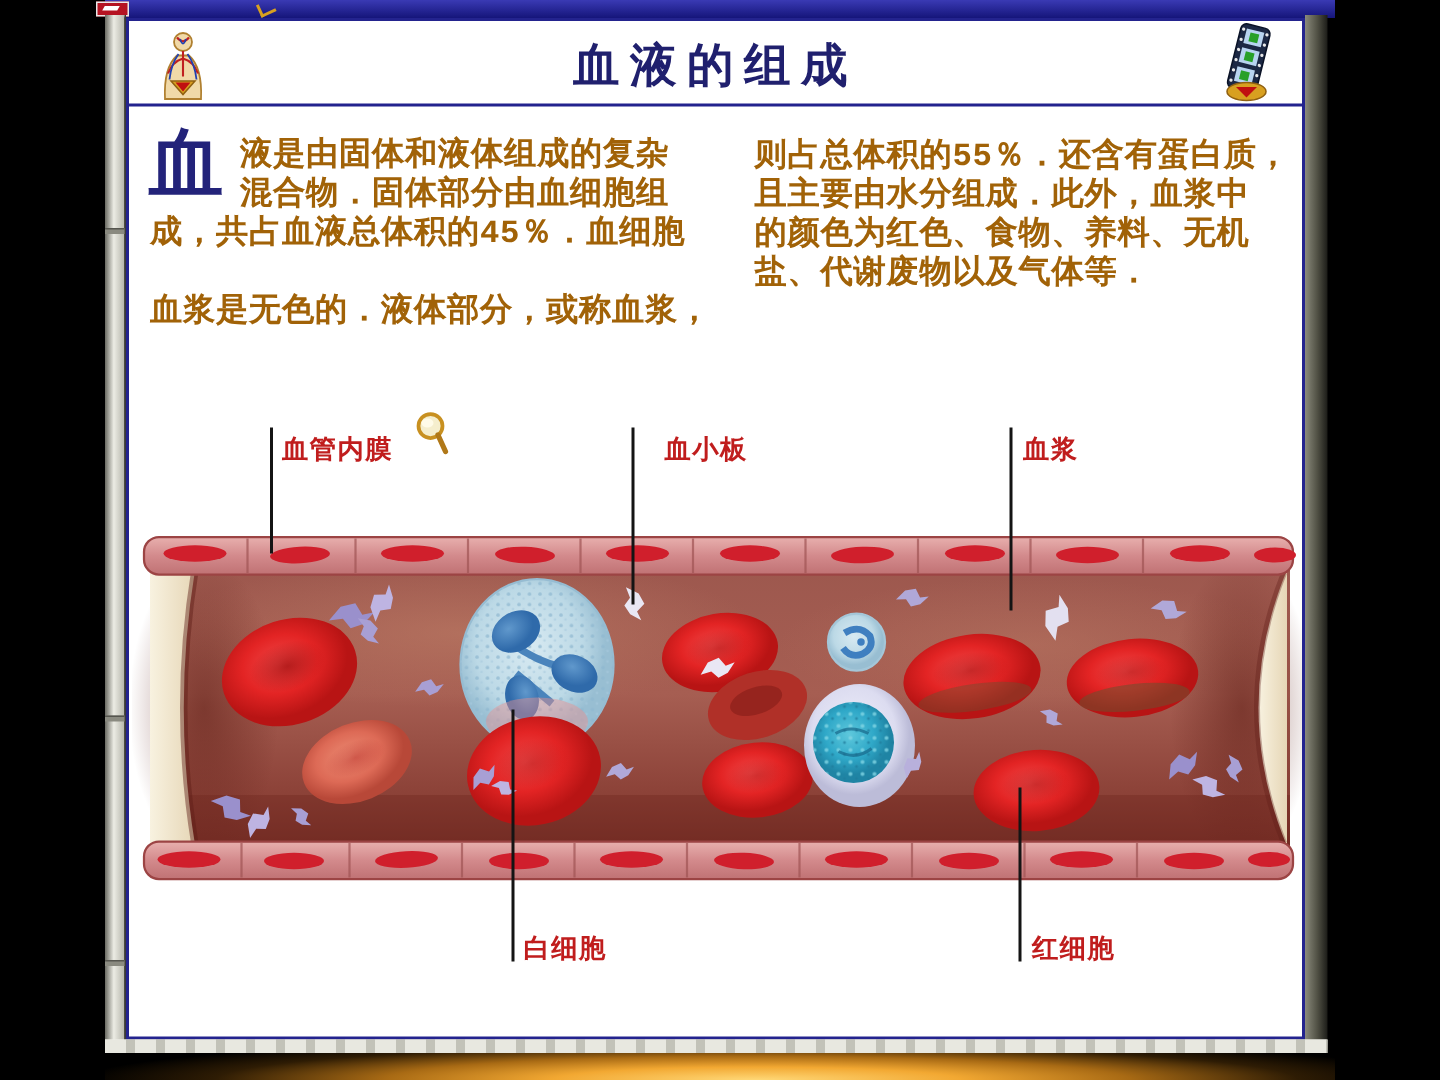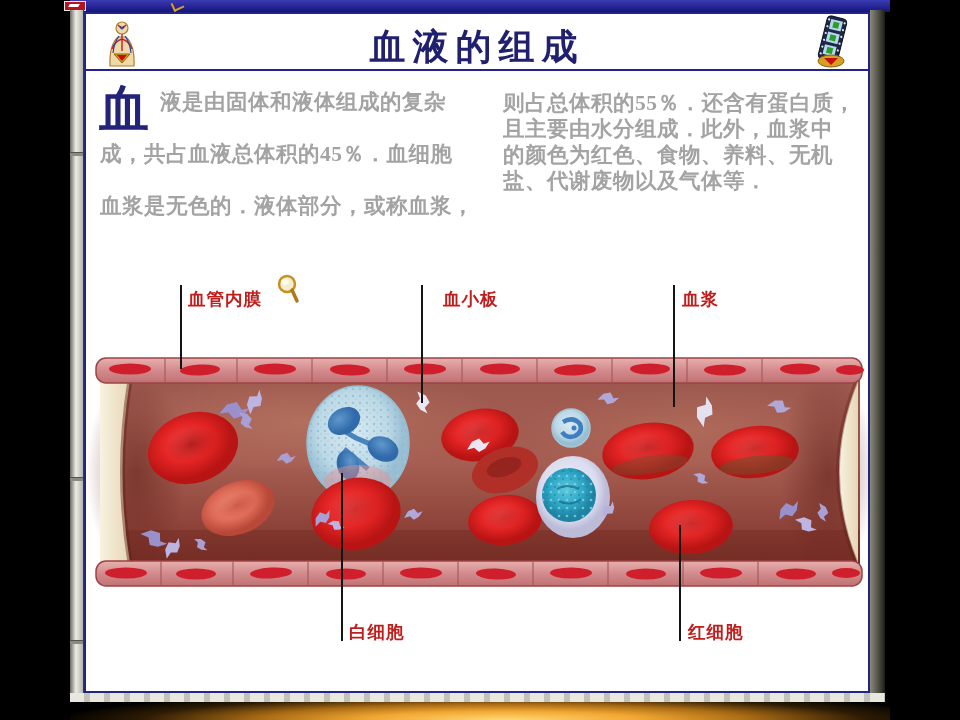--- a/index.html
+++ b/index.html
@@ -30,27 +30,27 @@
             background:repeating-linear-gradient(90deg,#e8e8e0 0 14px,#c2c2b8 14px 20px),
                        linear-gradient(#f4f4ee,#a8a8a0);}
   #gold-glow{left:70px;top:702px;width:820px;height:18px;
             background:radial-gradient(55% 160% at 53% 100%,
               #ffd877 0%,#f2a832 30%,#a86a14 55%,#2e1c04 80%,#000 100%);}
 
   
   #header{left:86px;top:14px;width:782px;height:55px;background:#fff;
           border-bottom:2px solid #23238e;}
   #page-title{left:0;right:0;top:9px;text-align:center;
-          font-size:36px;font-weight:bold;color:#20206e;letter-spacing:7px;}
+          font-size:31px;font-weight:bold;color:#20206e;letter-spacing:7px;}
   #human-icon{left:20px;top:7px;}
   #film-icon{right:16px;top:1px;}
 
   
-  .bodyline{font-size:21.5px;font-weight:bold;color:#a3a3a3;letter-spacing:0.5px;
-            white-space:nowrap;}
+  .bodyline{font-size:21.5px;font-weight:bold;color:#a16207;letter-spacing:0.5px;
+            white-space:nowrap;font-family:Liberation Mono, monospace;}
   #drop-cap{left:99px;top:84px;font-size:50px;line-height:50px;font-weight:bold;color:#23237a;}
   .lineL12{left:160px;}
   .lineL{left:100px;text-align:center;}
   .lineR{left:503px;}
 
   
   .dlabel{font-size:17.5px;font-weight:bold;color:#c01d1d;letter-spacing:1px;white-space:nowrap;}
   .lead-line{width:2px;background:#141414;}
 
   svg{display:block;}
@@ -110,20 +110,21 @@
           </g>
         </g>
         <ellipse cx="17" cy="46" rx="13" ry="6" fill="#d8a020" stroke="#906010" stroke-width="1"></ellipse>
         <path d="M10 43 L24 43 L17 50 Z" fill="#c01010"></path>
       </svg>
     </div>
   </div>
 
   <div class="abs" id="drop-cap">血</div>
   <div class="abs bodyline lineL12" style="top:87px">液是由固体和液体组成的复杂</div>
+  <div class="abs bodyline lineL12" style="top:113px">混合物．固体部分由血细胞组</div>
   <div class="abs bodyline lineL" style="top:139px">成，共占血液总体积的45％．血细胞</div>
   <div class="abs bodyline lineL" style="top:191px">血浆是无色的．液体部分，或称血浆，</div>
   <div class="abs bodyline lineR" style="top:88px">则占总体积的55％．还含有蛋白质，</div>
   <div class="abs bodyline lineR" style="top:114px">且主要由水分组成．此外，血浆中</div>
   <div class="abs bodyline lineR" style="top:140px">的颜色为红色、食物、养料、无机</div>
   <div class="abs bodyline lineR" style="top:166px">盐、代谢废物以及气体等．</div>
 
   <div class="abs" style="left:88px;top:352px">
     <svg width="780" height="240" viewBox="0 0 780 240">
       <defs>

